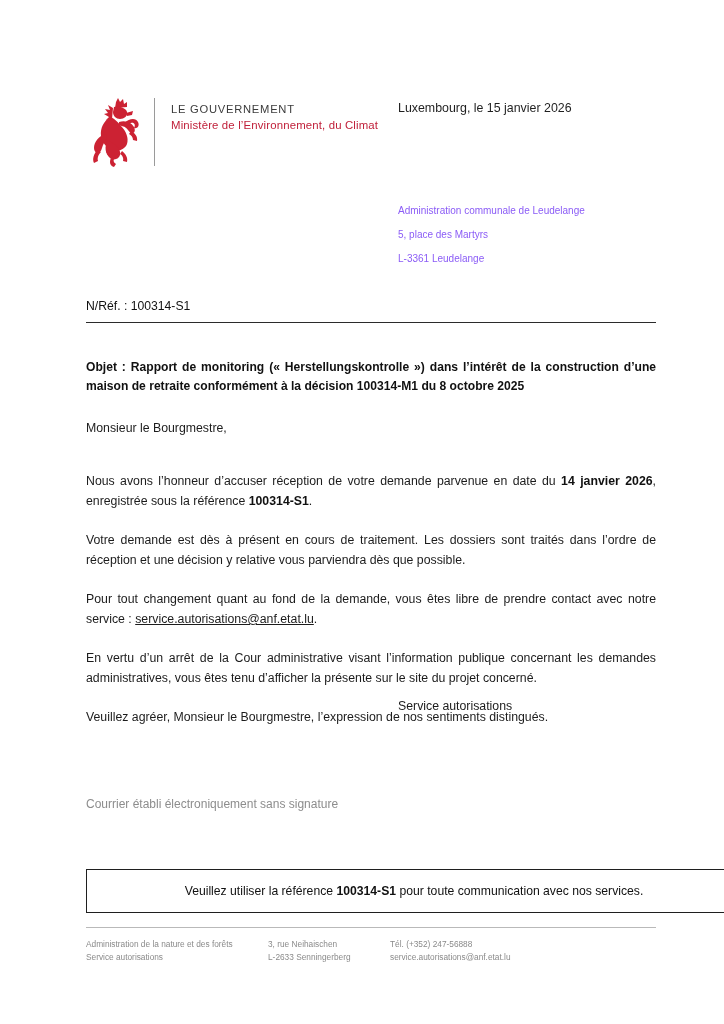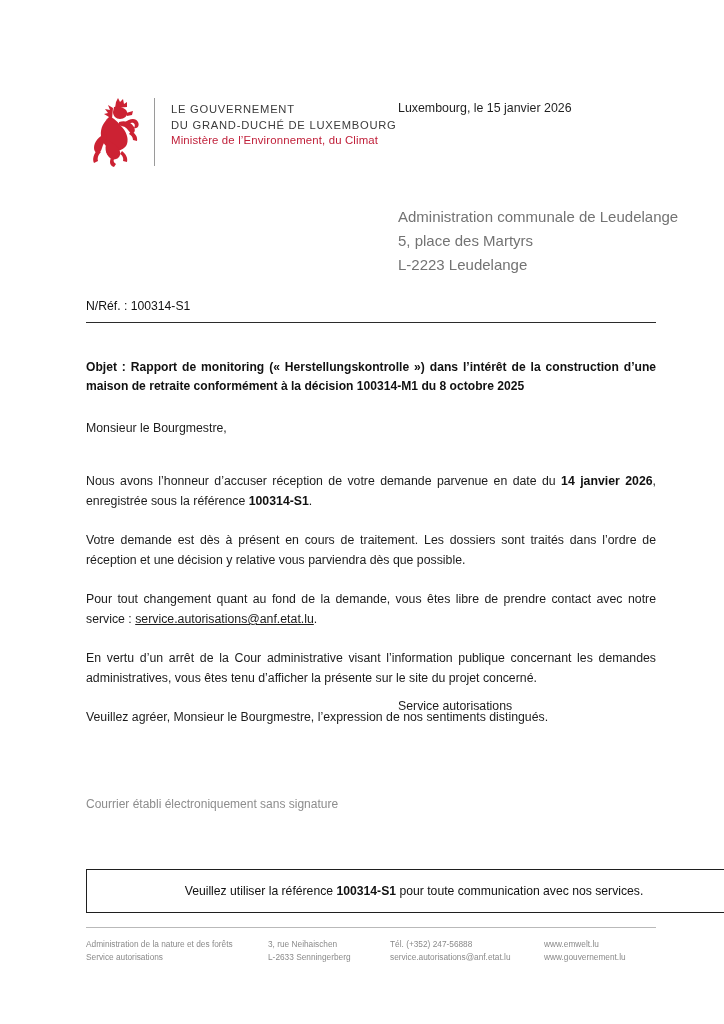--- a/index.html
+++ b/index.html
@@ -69,23 +69,23 @@
     position: absolute;
     left: 398px;
     top: 101px;
     font-size: 12.4px;
     color: #1f1f1f;
     white-space: nowrap;
   }
   .recipient {
     position: absolute;
     left: 398px;
-    top: 205px;
-    font-size: 15px;
-    color: #737373;
+    top: 199px;
+    font-size: 10px;
+    color: #8b5cf6;
     line-height: 24px;
   }
   .recipient div { white-space: nowrap; }
 
   
   .ref-block {
     position: absolute;
     left: 86px;
     top: 299px;
     width: 570px;
@@ -233,31 +233,30 @@
 
           <path d="M25 62 C23 66 24 70 28 71 L30 68 C28 67 27 65 28 63 Z"></path>
 
           <path d="M36 55 C40 58 42 62 41 66 L37 65 C38 62 36 59 34 58 Z"></path>
         </g>
       </svg>
     </div>
     <div class="logo-rule"></div>
     <div class="logo-text">
       <div class="logo-line gov">LE GOUVERNEMENT</div>
-      <div class="logo-line gov">DU GRAND-DUCHÉ DE LUXEMBOURG</div>
       <div class="logo-line ministry">Ministère de l’Environnement, du Climat</div>
     </div>
   </div>
 
   <div class="date-line">Luxembourg, le 15 janvier 2026</div>
 
   <div class="recipient">
     <div>Administration communale de Leudelange</div>
     <div>5, place des Martyrs</div>
-    <div>L-2223 Leudelange</div>
+    <div>L-3361 Leudelange</div>
   </div>
 
   <div class="ref-block">
     <div class="ref-label">N/Réf. : 100314-S1</div>
     <div class="ref-rule"></div>
   </div>
 
   <div class="subject">Objet : Rapport de monitoring (« Herstellungskontrolle ») dans l’intérêt de la construction d’une maison de retraite conformément à la décision 100314-M1 du 8 octobre 2025</div>
 
   <div class="body-block">
@@ -295,19 +294,15 @@
       <div>Service autorisations</div>
     </div>
     <div class="fcol fcol-2">
       <div>3, rue Neihaischen</div>
       <div>L-2633 Senningerberg</div>
     </div>
     <div class="fcol fcol-3">
       <div>Tél. (+352) 247-56888</div>
       <div>service.autorisations@anf.etat.lu</div>
     </div>
-    <div class="fcol fcol-4">
-      <div>www.emwelt.lu</div>
-      <div>www.gouvernement.lu</div>
-    </div>
   </div>
 
 </div>
 
 </body></html>

